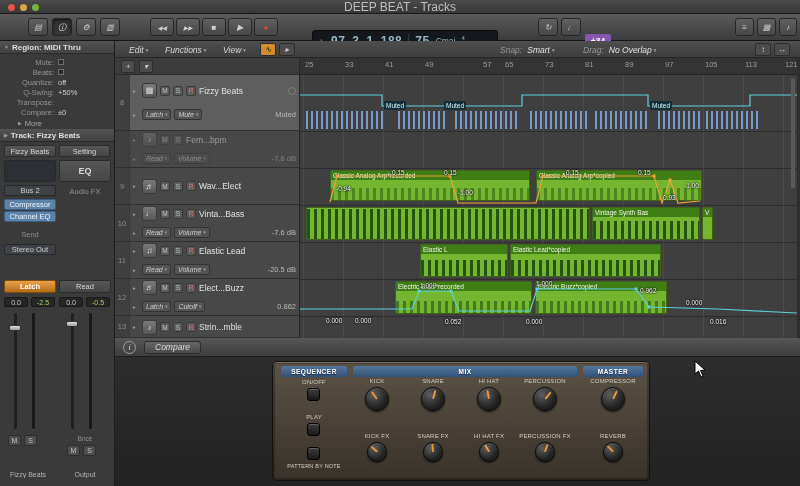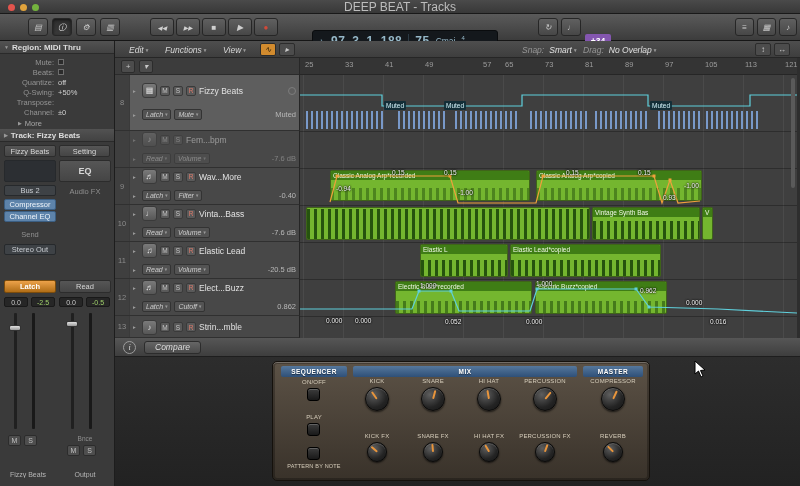--- a/index.html
+++ b/index.html
@@ -197,21 +197,21 @@
       </div>
     <div class="frow" style="top:46px;">
         <span class="flab">Q-Swing:</span>
         <span class="fval">+50%</span>
       </div>
     <div class="frow" style="top:56px;">
         <span class="flab">Transpose:</span>
         <span class="fval"></span>
       </div>
     <div class="frow" style="top:66px;">
-        <span class="flab">Channel:</span>
+        <span class="flab">Compare:</span>
         <span class="fval">±0</span>
       </div>
     <div class="frow" style="top:77px;padding-left:18px;gap:3px;">
         <span class="tri" style="font-size:5px;color:#999;">▶</span>
         <span class="fval" style="margin-left:0;color:#a8a8a8;">More</span>
       </div>
 
     <div class="insp-hdr" style="top:88px;">
       <span class="tri">▶</span>
       <span>Track: Fizzy Beats</span>
@@ -291,21 +291,21 @@
     <span class="mi" style="left:108px;">
         <i>View</i>
         <b class="dd">▾</b>
       </span>
     <span class="mbico on" style="left:145px;">
         <i>∿</i>
       </span>
     <span class="mbico" style="left:164px;">
         <i>▸</i>
       </span>
-    <span class="mi" style="left:407px;">
+    <span class="mi" style="left:385px;">
         <i class="dimlbl">Snap:</i>
         <i class="vallbl">Smart</i>
         <b class="dd">▾</b>
       </span>
     <span class="mi" style="left:468px;">
         <i class="dimlbl">Drag:</i>
         <i class="vallbl">No Overlap</i>
         <b class="dd">▾</b>
       </span>
     <span class="mbico" style="left:640px;">
@@ -394,33 +394,21 @@
 
   <div class="trow" style="top:168px;height:37px;">
     <div class="gut">9</div>
     <div class="thd">
       <div class="tl1">
         <span class="disc">▸</span>
         <span class="ticon">♬</span>
         <span class="msr">M</span>
         <span class="msr">S</span>
         <span class="msr rrec">R</span>
-        <span class="tname">Wav...More</span>
-      </div>
-      <div class="tl2">
-        <span class="disc">▸</span>
-        <span class="chip">
-            <i>Latch</i>
-            <b class="dd">▾</b>
-          </span>
-        <span class="chip">
-            <i>Filter</i>
-            <b class="dd">▾</b>
-          </span>
-        <span class="tval">-0.40</span>
+        <span class="tname">Wav...Elect</span>
       </div>
     </div>
   </div>
 
   <div class="trow" style="top:205px;height:37px;">
     <div class="gut">10</div>
     <div class="thd">
       <div class="tl1">
         <span class="disc">▸</span>
         <span class="ticon">♩</span>

